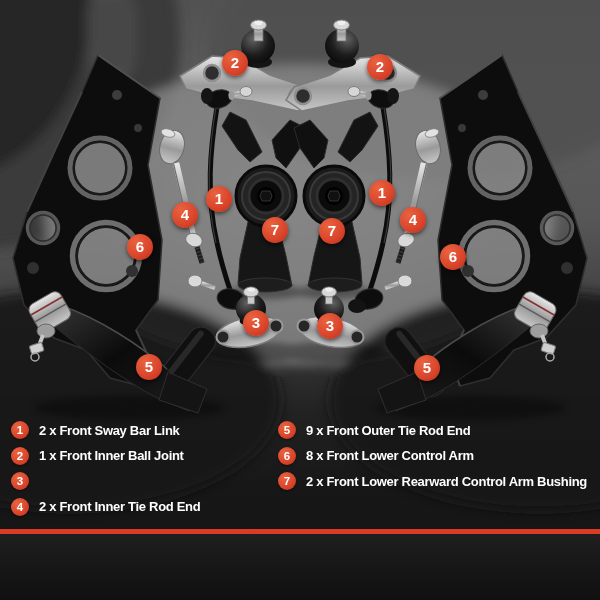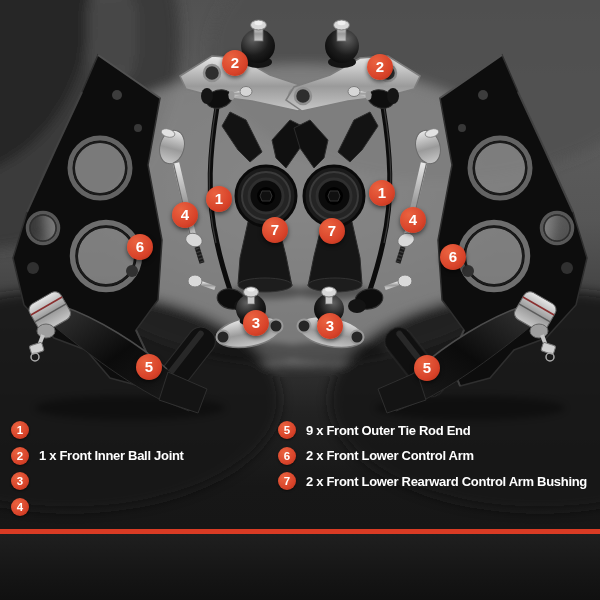--- a/index.html
+++ b/index.html
@@ -215,41 +215,43 @@
     <div class="badge" style="left:453px;top:257px">6</div>
     <div class="badge" style="left:256px;top:323px">3</div>
     <div class="badge" style="left:330px;top:326px">3</div>
     <div class="badge" style="left:149px;top:367px">5</div>
     <div class="badge" style="left:427px;top:368px">5</div>
   </div>
 
   <div class="legend col-left">
     <div class="legend-row">
       <span class="lbadge">1</span>
+      <span class="ltext">2 x Front Sway Bar Link</span>
     </div>
     <div class="legend-row">
       <span class="lbadge">2</span>
       <span class="ltext">1 x Front Inner Ball Joint</span>
     </div>
     <div class="legend-row">
       <span class="lbadge">3</span>
     </div>
     <div class="legend-row">
       <span class="lbadge">4</span>
+      <span class="ltext">2 x Front Inner Tie Rod End</span>
     </div>
   </div>
 
   <div class="legend col-right">
     <div class="legend-row">
       <span class="lbadge">5</span>
       <span class="ltext">9 x Front Outer Tie Rod End</span>
     </div>
     <div class="legend-row">
       <span class="lbadge">6</span>
-      <span class="ltext">2 x Front Lower Control Arm</span>
+      <span class="ltext">8 x Front Lower Control Arm</span>
     </div>
     <div class="legend-row">
       <span class="lbadge">7</span>
       <span class="ltext">2 x Front Lower Rearward Control Arm Bushing</span>
     </div>
   </div>
 
   <div class="separator"></div>
 
   <div class="logo-band">

